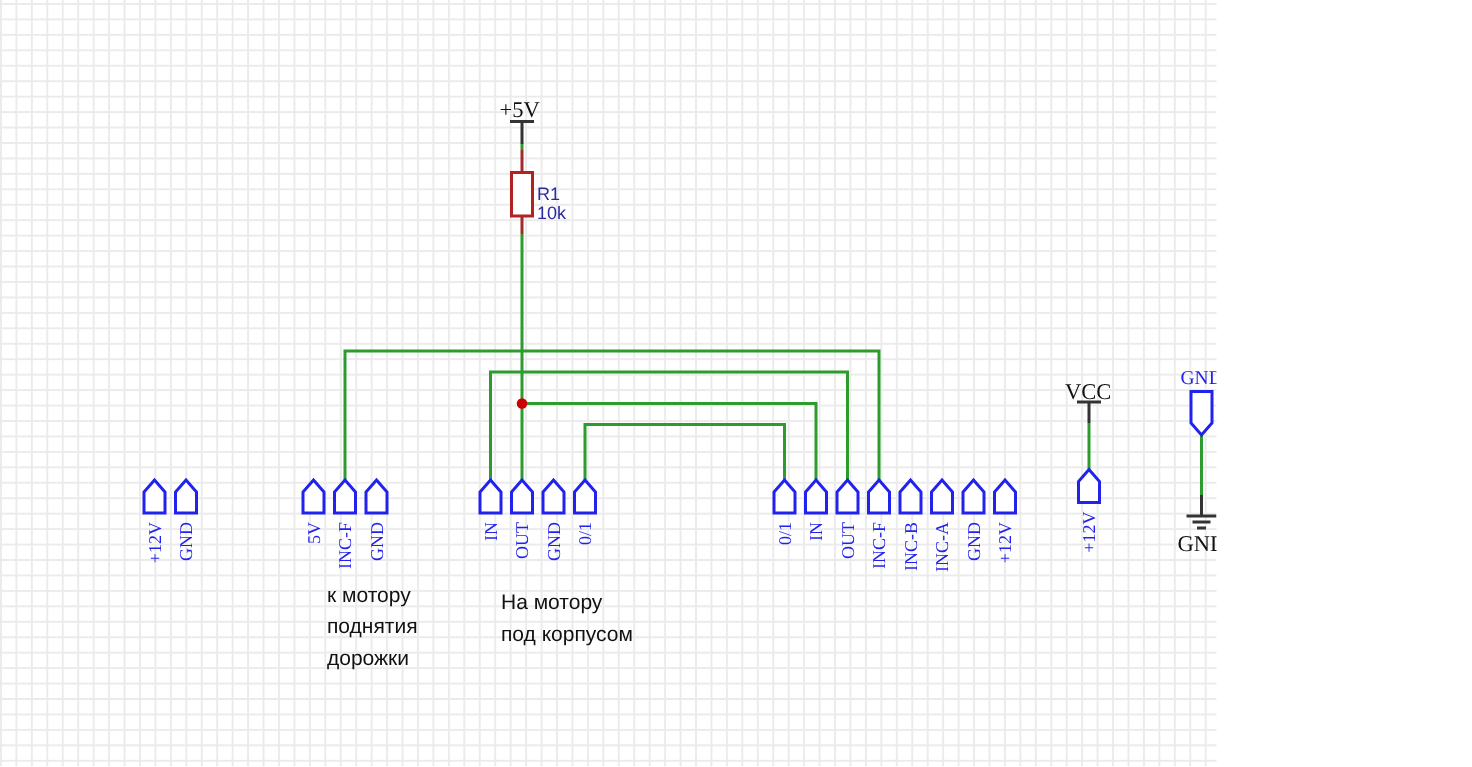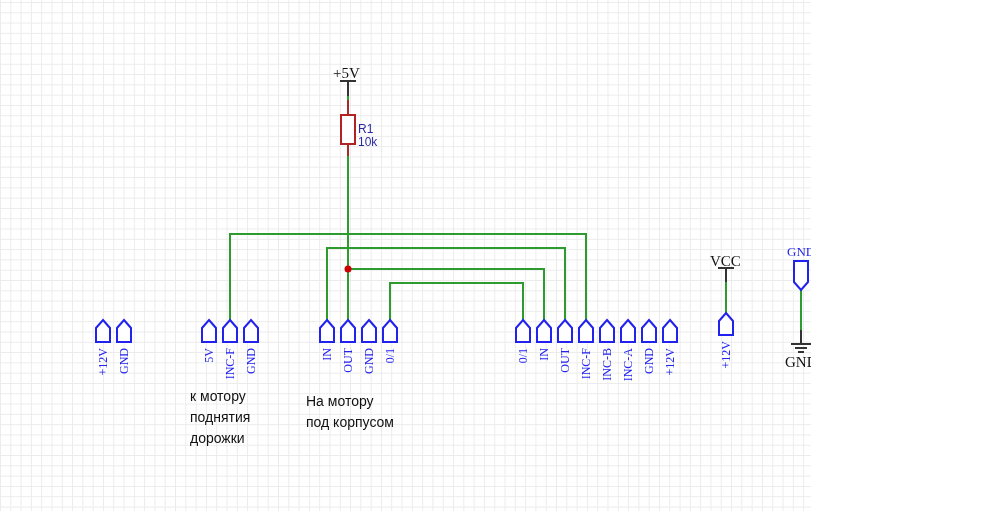--- a/index.html
+++ b/index.html
@@ -16,21 +16,21 @@
   svg#schem { position: absolute; left: 0; top: 0; }
   .wire { stroke: #2e9b2e; stroke-width: 2; fill: none; }
   .lead { stroke: #333333; stroke-width: 2; fill: none; }
   .rlead { stroke: #a52a2a; stroke-width: 2; fill: none; }
   .pin { stroke: #2222ee; stroke-width: 2; fill: #ffffff; }
   .rbody { stroke: #b22222; stroke-width: 2; fill: #ffffff; }
   .plabel { font-family: "Liberation Serif", serif; font-size: 12px; fill: #2222ee; }
   .powlabel { font-family: "Liberation Serif", serif; font-size: 15px; fill: #111111; }
   .powlabel-blue { font-family: "Liberation Serif", serif; font-size: 13px; fill: #2222ee; }
   .reslabel { font-family: "Liberation Sans", sans-serif; font-size: 12px; fill: #2a2aa0; }
-  .note { position: absolute; font-family: "Liberation Sans", sans-serif; font-size: 14px; color: #111111; line-height: 21px; white-space: pre; }
+  .note { position: absolute; font-family: "Liberation Sans", sans-serif; font-size: 14px; color: #111111; line-height: 21px; white-space: pre; margin-left: 28px; }
 </style>
 </head>
 <body>
 
 <div id="canvas">
   <svg id="schem" width="981" height="511" viewBox="0 0 981 511" xmlns="http://www.w3.org/2000/svg">
 
     <g>
       <text class="powlabel" x="333" y="78">+5V</text>
       <line class="lead" x1="340" y1="81" x2="356" y2="81"></line>

